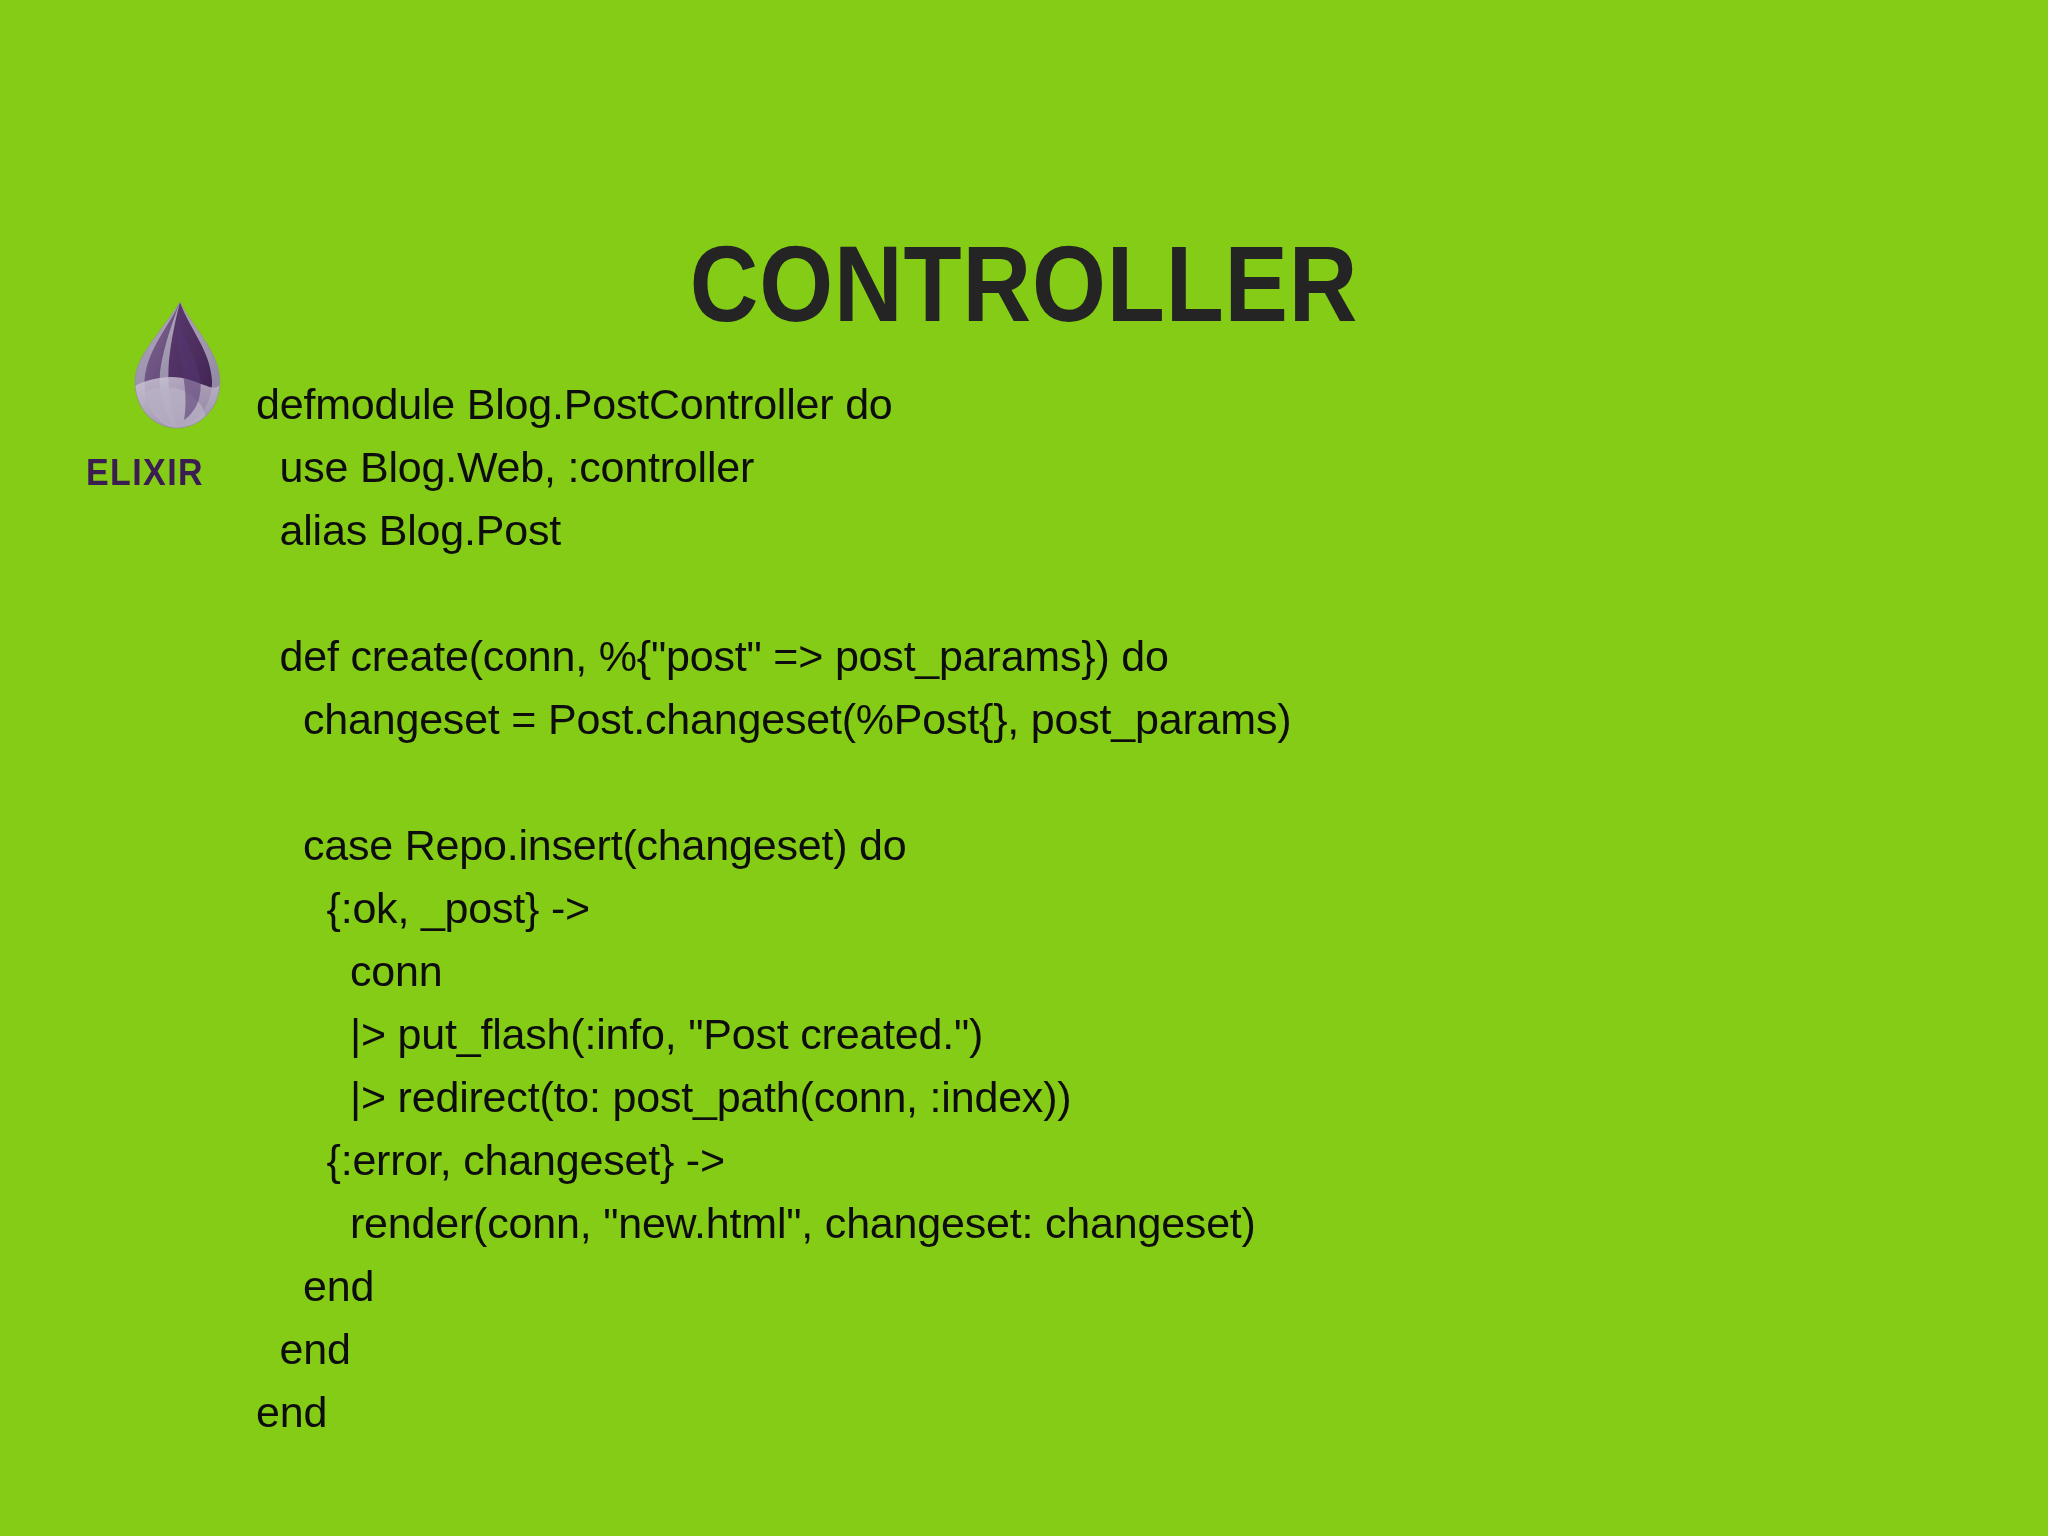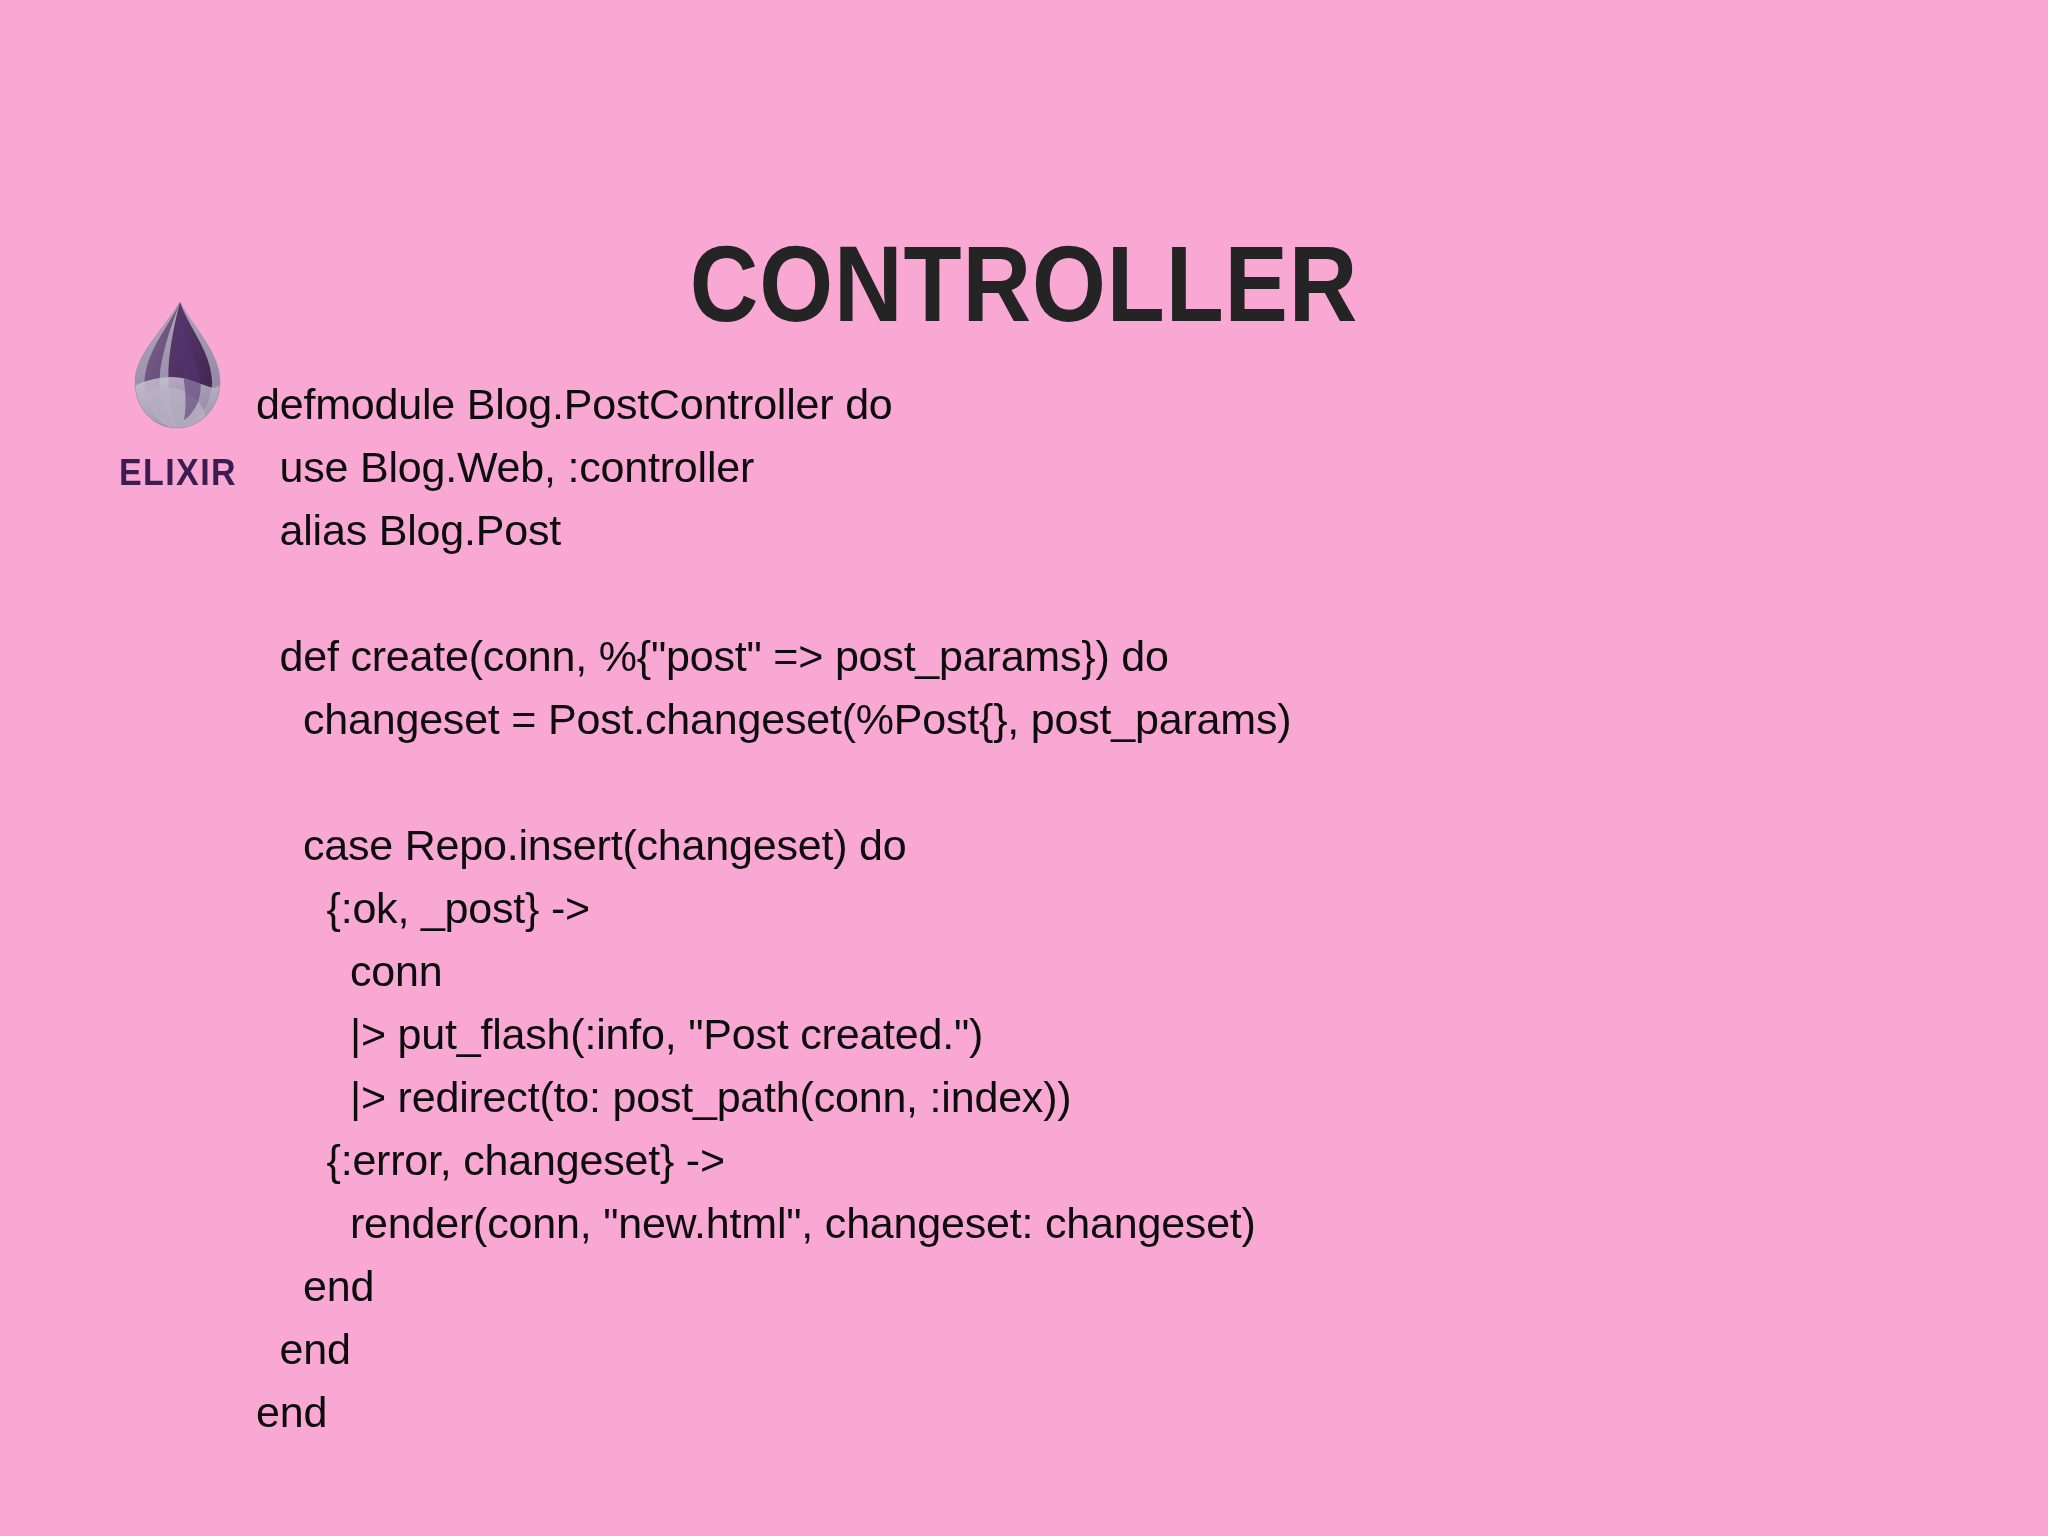--- a/index.html
+++ b/index.html
@@ -12,21 +12,21 @@
     height: 1536px;
     background: #f3f2f4;
     font-family: "Liberation Sans", sans-serif;
     overflow: hidden;
     position: relative;
   }
 
   .slide {
     position: absolute;
     inset: 0;
-    background: #f9a8d4;
+    background: #84cc16;
   }
 
   
   .slide-title {
     position: absolute;
     top: 158px;
     left: 0;
     width: 100%;
     text-align: center;
     font-family: "Liberation Sans Narrow", "Liberation Sans", sans-serif;
@@ -39,21 +39,21 @@
     transform-origin: center top;
     white-space: nowrap;
   }
 
   
   .logo-block {
     position: absolute;
     left: 78px;
     top: 300px;
     width: 200px;
-    text-align: center;
+    text-align: left;
   }
   .logo-drop {
     width: 96px;
     height: 130px;
     margin: 0 auto;
     display: block;
   }
   .logo-wordmark {
     margin-top: 22px;
     font-family: "Liberation Sans Narrow", "Liberation Sans", sans-serif;

